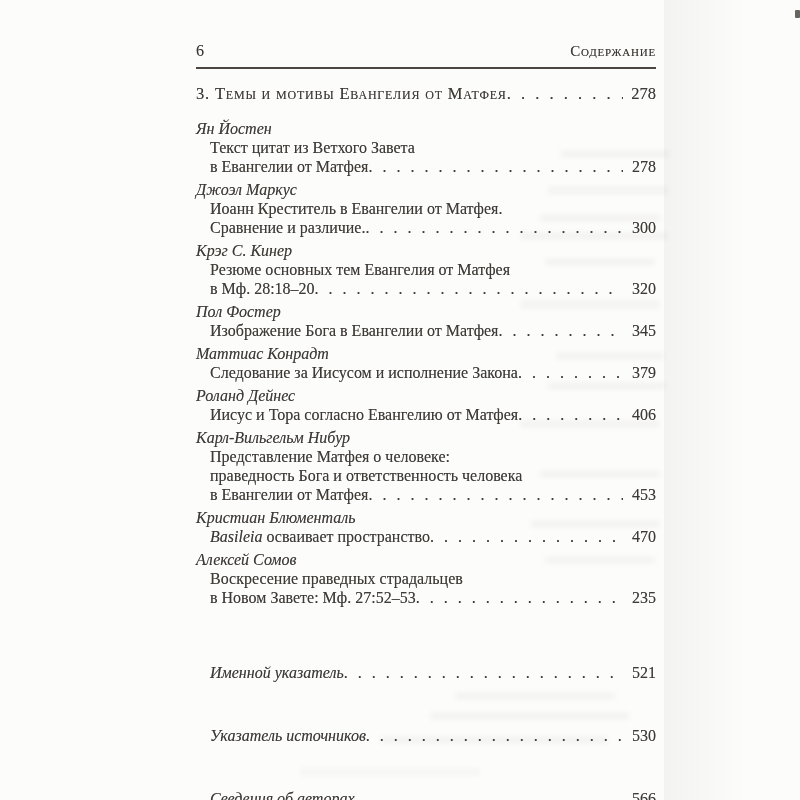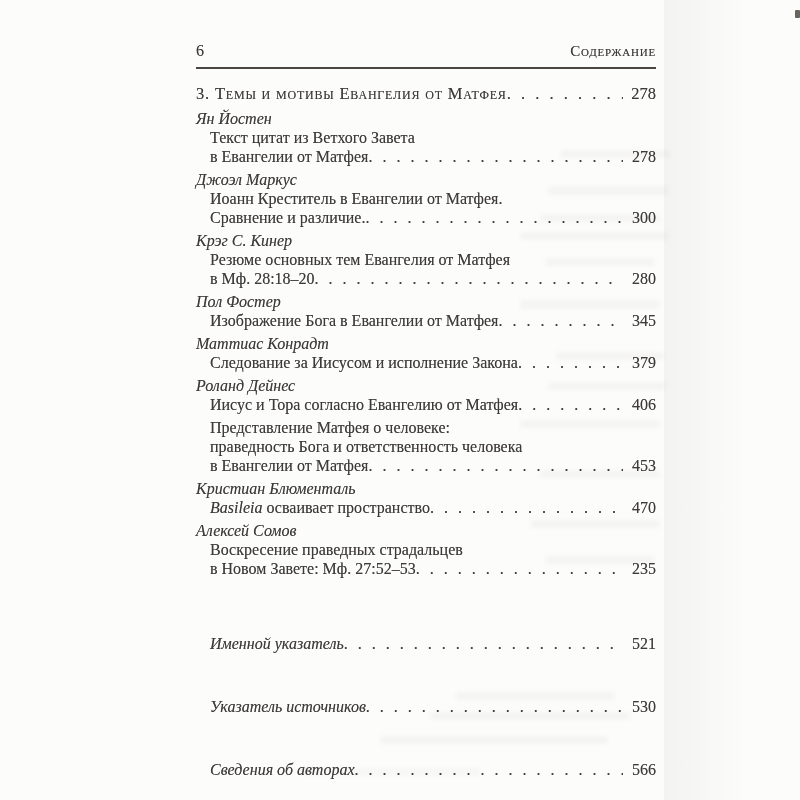--- a/index.html
+++ b/index.html
@@ -29,21 +29,21 @@
     font-size: 15px; line-height: 18px;
     padding-bottom: 7px; border-bottom: 2px solid #4a4742;
   }
   .hdr .pgnum { font-size: 16px; }
   .smallcaps { font-variant: small-caps; letter-spacing: 0.8px; text-align: right; }
   #toc { margin-top: 15px; font-size: 16px; line-height: 19px; }
   .row { display: flex; align-items: baseline; }
   .t { white-space: nowrap; }
   .ind { margin-left: 14px; }
   .author { font-style: italic; text-align: center; }
-  .section-row { margin-bottom: 6px; font-size: 16.5px; }
+  .section-row { margin-bottom: 16px; font-size: 16.5px; }
   .leader { flex: 1; min-width: 10px; overflow: hidden; white-space: nowrap; }
   .leader::after {
     content: " . . . . . . . . . . . . . . . . . . . . . . . . . . . . . . . . . . . . . . . . . . . . . . . . . . . . . . . .";
     letter-spacing: 3px;
   }
   .pg { margin-left: 5px; min-width: 28px; text-align: right; }
   .entry { margin-top: 4px; }
   .backmatter { margin-top: 12px; }
   .backmatter .t { font-style: italic; margin-top: 44px; }
   .g {
@@ -116,21 +116,21 @@
         <div class="entry">
           <div class="row">
             <span class="t author">Крэг С. Кинер</span>
           </div>
           <div class="row">
             <span class="t ind">Резюме основных тем Евангелия от Матфея</span>
           </div>
           <div class="row">
             <span class="t ind">в Мф. 28:18–20</span>
             <span class="leader"></span>
-            <span class="pg">280</span>
+            <span class="pg">320</span>
           </div>
         </div>
         <div class="entry">
           <div class="row">
             <span class="t author">Пол Фостер</span>
           </div>
           <div class="row">
             <span class="t ind">Изображение Бога в Евангелии от Матфея</span>
             <span class="leader"></span>
             <span class="pg">345</span>
@@ -150,20 +150,23 @@
           <div class="row">
             <span class="t author">Роланд Дейнес</span>
           </div>
           <div class="row">
             <span class="t ind">Иисус и Тора согласно Евангелию от Матфея</span>
             <span class="leader"></span>
             <span class="pg">406</span>
           </div>
         </div>
         <div class="entry">
+          <div class="row">
+            <span class="t author">Карл-Вильгельм Нибур</span>
+          </div>
           <div class="row">
             <span class="t ind">Представление Матфея о человеке:</span>
           </div>
           <div class="row">
             <span class="t ind">праведность Бога и ответственность человека</span>
           </div>
           <div class="row">
             <span class="t ind">в Евангелии от Матфея</span>
             <span class="leader"></span>
             <span class="pg">453</span>

